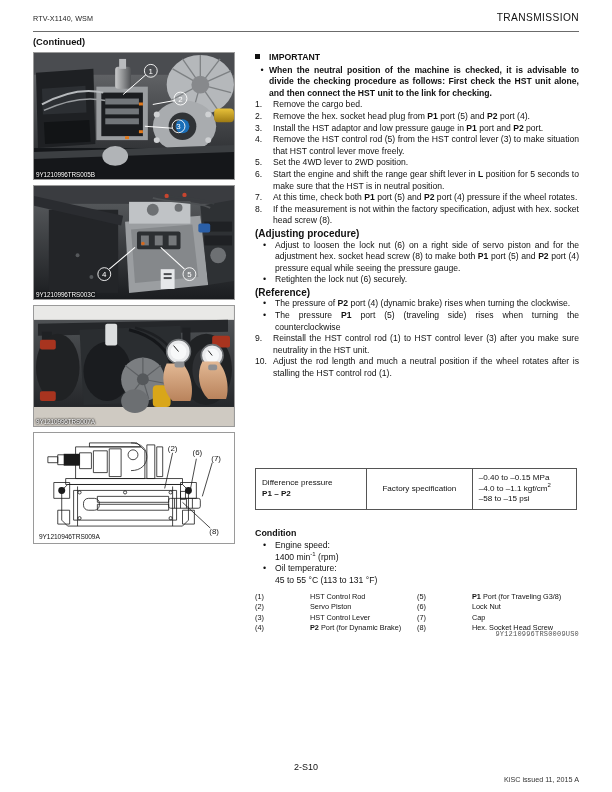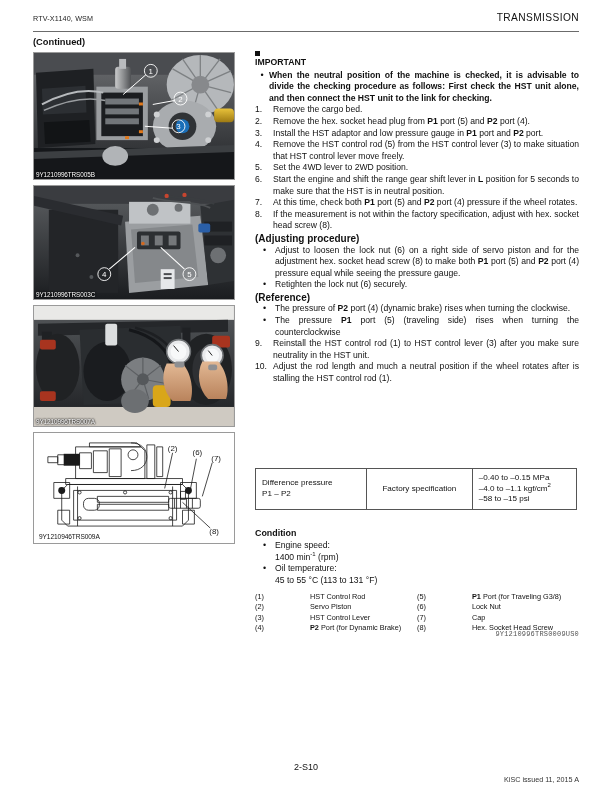--- a/index.html
+++ b/index.html
@@ -110,21 +110,20 @@
     line-height: 11.6px;
     color: #111;
   }
 
   .imp-head {
     display: flex;
     align-items: baseline;
     font-weight: bold;
     font-size: 8.7px;
     margin-bottom: 1px;
-    flex-direction: column;
   }
   .imp-head .sq {
     display: inline-block;
     width: 5px;
     height: 5px;
     background: #111;
     margin-right: 9px;
     flex: 0 0 auto;
     position: relative;
     top: -1px;
@@ -638,21 +637,21 @@
         <div class="nt justify">Adjust the rod length and much a neutral position if the wheel rotates after is stalling the HST control rod (1).</div>
       </div>
     </div>
 </div>
 
 <table id="spec-table">
   <tbody>
       <tr>
     <td class="c1">
       <div>Difference pressure</div>
-      <div style="font-weight:normal">P1 – P2</div>
+      <div style="font-weight:bold">P1 – P2</div>
     </td>
     <td class="c2">Factory specification</td>
     <td class="c3">
       <div>–0.40 to –0.15 MPa</div>
       <div><span>–4.0 to –1.1 kgf/cm<sup>2</sup></span></div>
       <div>–58 to –15 psi</div>
     </td>
   </tr>
 </tbody>
   </table>

